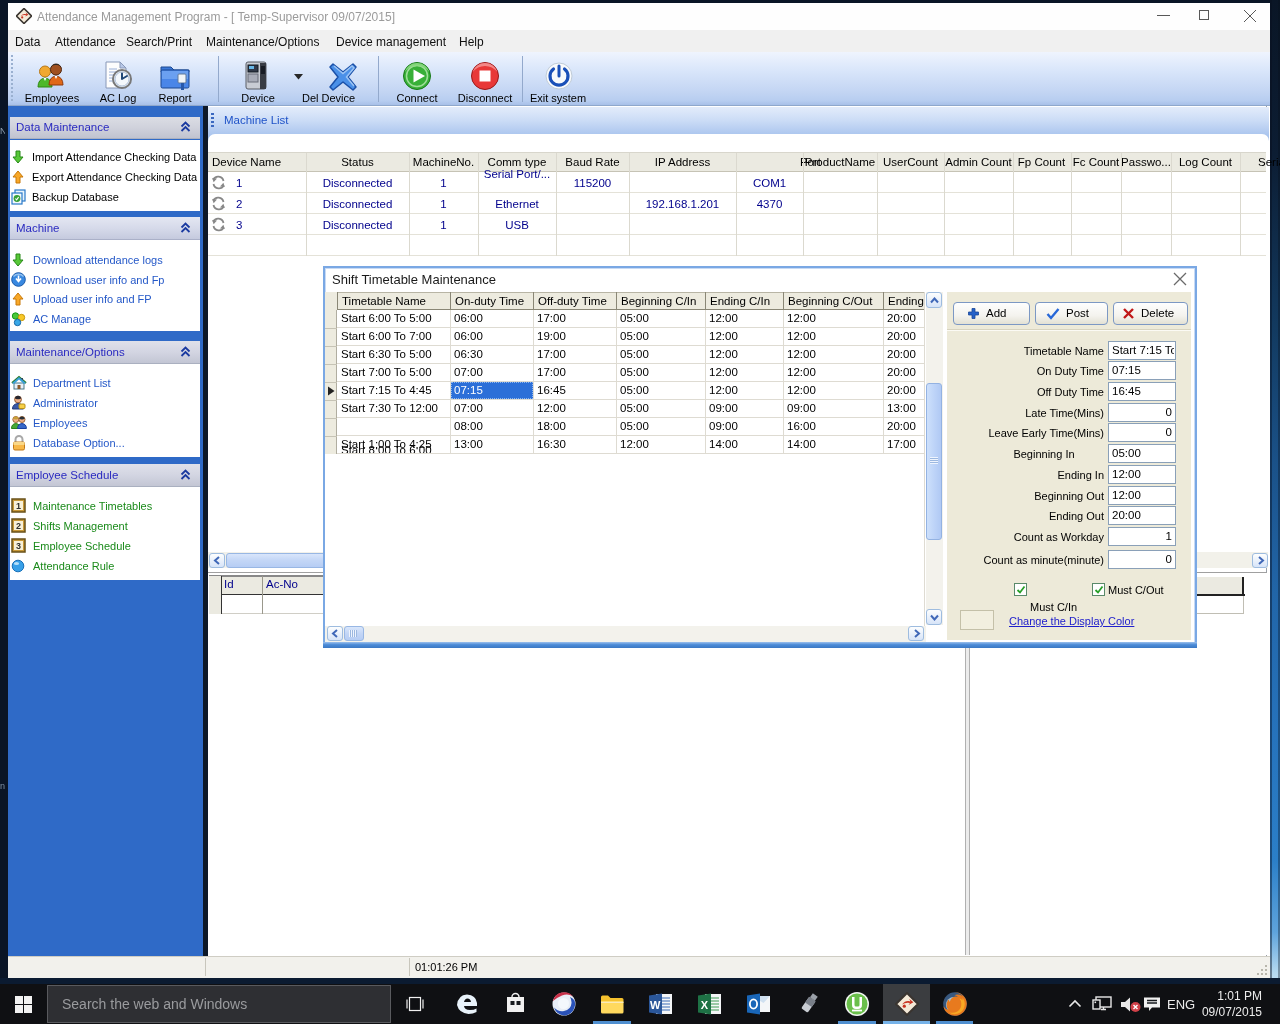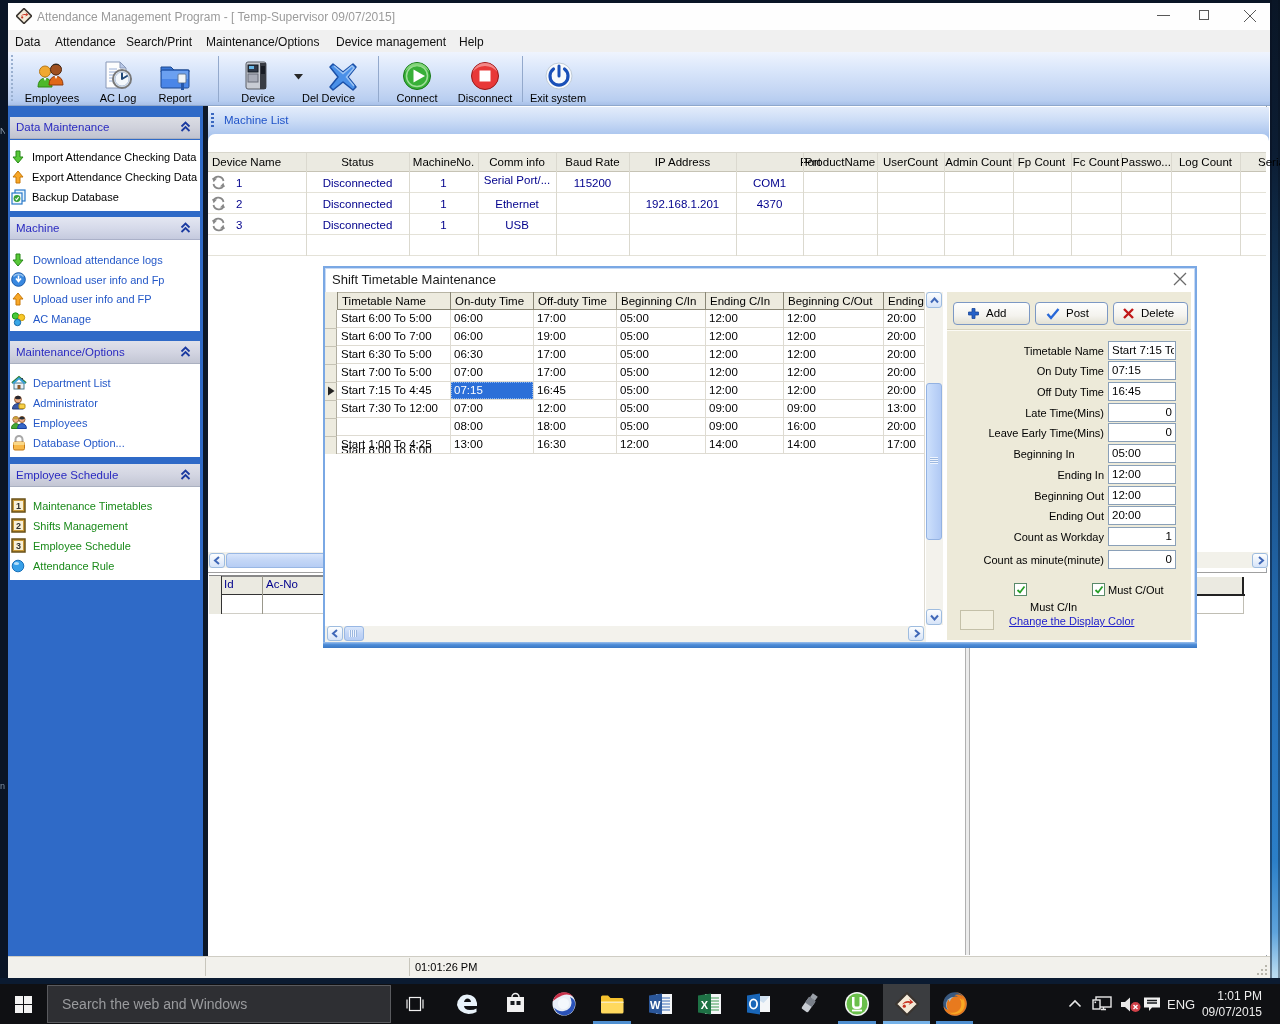--- a/index.html
+++ b/index.html
@@ -299,21 +299,21 @@
 
 <div class="abs" style="left:208px;top:107px;width:1061px;height:34px;background:linear-gradient(180deg,#e3ecfb 0%,#cbdcf6 40%,#a9c4ee 85%,#9fbcea 100%);"></div>
 <div class="abs" style="left:211px;top:113px;width:3px;height:14px;background-image:repeating-linear-gradient(180deg,#3a68c0 0,#3a68c0 2px,transparent 2px,transparent 4px);width:3px;"></div>
 <div class="abs g11" style="left:224px;top:114px;color:#1f53c8;">Machine List</div>
 <div class="abs" style="left:208px;top:134px;width:1061px;height:434px;background:#fff;border-radius:7px 7px 0 0;"></div>
 
 <div class="abs" style="left:208px;top:152px;width:1058px;height:20px;background:#ebeae1;border-top:1px solid #d8d6cc;border-bottom:1px solid #c6c3b5;"></div>
 <div class="abs g11" style="left:212px;top:156px;color:#000;">Device Name</div>
 <div class="abs g11" style="left:306px;top:156px;width:103px;text-align:center;color:#000;">Status</div>
 <div class="abs g11" style="left:409px;top:156px;width:69px;text-align:center;color:#000;">MachineNo.</div>
-<div class="abs g11" style="left:478px;top:156px;width:78px;text-align:center;color:#000;">Comm info</div>
+<div class="abs g11" style="left:478px;top:156px;width:78px;text-align:center;color:#000;">Comm type</div>
 <div class="abs g11" style="left:556px;top:156px;width:73px;text-align:center;color:#000;">Baud Rate</div>
 <div class="abs g11" style="left:629px;top:156px;width:107px;text-align:center;color:#000;">IP Address</div>
 <div class="abs g11" style="left:736px;top:156px;width:67px;text-align:center;color:#000;margin-left:41px;">Port</div>
 <div class="abs g11" style="left:803px;top:156px;width:74px;text-align:center;color:#000;">ProductName</div>
 <div class="abs g11" style="left:877px;top:156px;width:67px;text-align:center;color:#000;">UserCount</div>
 <div class="abs g11" style="left:944px;top:156px;width:69px;text-align:center;color:#000;">Admin Count</div>
 <div class="abs g11" style="left:1013px;top:156px;width:57px;text-align:center;color:#000;">Fp Count</div>
 <div class="abs g11" style="left:1071px;top:156px;width:50px;text-align:center;color:#000;">Fc Count</div>
 <div class="abs g11" style="left:1121px;top:156px;width:50px;text-align:center;color:#000;">Passwo...</div>
 <div class="abs g11" style="left:1171px;top:156px;width:69px;text-align:center;color:#000;">Log Count</div>
@@ -359,21 +359,21 @@
   </div>
 <div class="abs g11" style="left:236px;top:177px;color:#00008c;">1</div>
 <div class="abs g11" style="left:236px;top:198px;color:#00008c;">2</div>
 <div class="abs g11" style="left:236px;top:219px;color:#00008c;">3</div>
 <div class="abs g11" style="left:306px;top:177px;width:103px;text-align:center;color:#00008c;">Disconnected</div>
 <div class="abs g11" style="left:306px;top:198px;width:103px;text-align:center;color:#00008c;">Disconnected</div>
 <div class="abs g11" style="left:306px;top:219px;width:103px;text-align:center;color:#00008c;">Disconnected</div>
 <div class="abs g11" style="left:409px;top:177px;width:69px;text-align:center;color:#00008c;">1</div>
 <div class="abs g11" style="left:409px;top:198px;width:69px;text-align:center;color:#00008c;">1</div>
 <div class="abs g11" style="left:409px;top:219px;width:69px;text-align:center;color:#00008c;">1</div>
-<div class="abs g11" style="left:478px;top:174px;width:78px;text-align:center;color:#00008c;">Serial Port/...</div>
+<div class="abs g11" style="left:478px;top:168px;width:78px;text-align:center;color:#00008c;">Serial Port/...</div>
 <div class="abs g11" style="left:478px;top:198px;width:78px;text-align:center;color:#00008c;">Ethernet</div>
 <div class="abs g11" style="left:478px;top:219px;width:78px;text-align:center;color:#00008c;">USB</div>
 <div class="abs g11" style="left:556px;top:177px;width:73px;text-align:center;color:#00008c;">115200</div>
 <div class="abs g11" style="left:629px;top:198px;width:107px;text-align:center;color:#00008c;">192.168.1.201</div>
 <div class="abs g11" style="left:736px;top:177px;width:67px;text-align:center;color:#00008c;">COM1</div>
 <div class="abs g11" style="left:736px;top:198px;width:67px;text-align:center;color:#00008c;">4370</div>
 
 <div class="abs" style="left:208px;top:552px;width:1060px;height:16px;background:#f2f1ea;"></div>
 <div class="abs" style="left:209px;top:553px;width:16px;height:15px;background:linear-gradient(180deg,#fdfefe,#d7e4f8);border:1px solid #9ebcdf;border-radius:3px;"></div>
 <div class="abs" style="left:213px;top:556px;">

